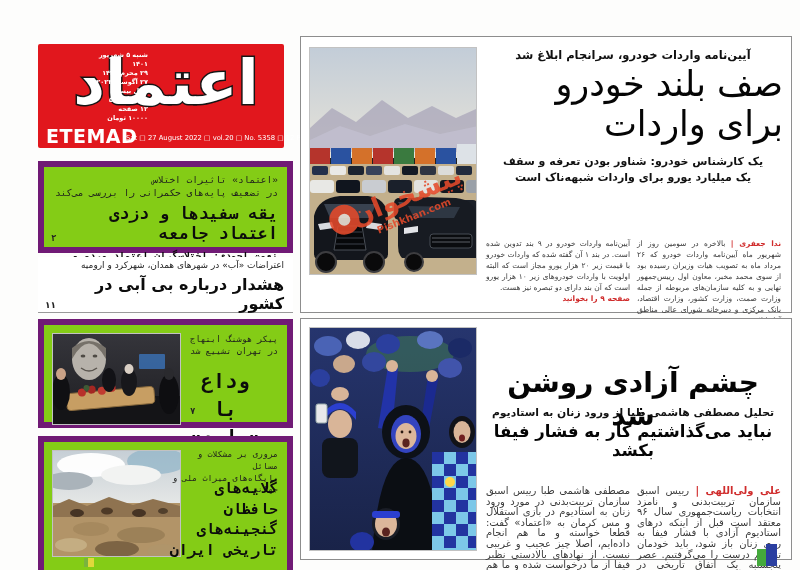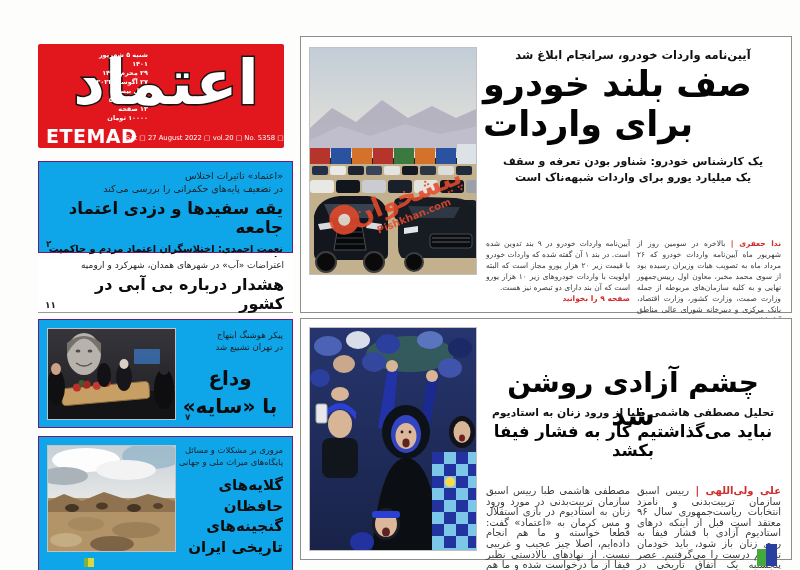--- a/index.html
+++ b/index.html
@@ -14,21 +14,21 @@
   .masthead{left:38px;top:44px;width:246px;height:104px;background:#e1171d;border-radius:2px;}
   .m-logo{position:absolute;right:0;top:-6px;width:244px;height:86px;}
   .m-dates{position:absolute;left:48px;top:7px;width:62px;color:#fff;font-size:6.5px;
            line-height:9px;text-align:right;direction:rtl;font-weight:bold;}
   .m-dates span{display:block;}
   .m-en{position:absolute;left:8px;bottom:1px;color:#fff;font-size:19px;font-weight:900;
         letter-spacing:.5px;}
   .m-info{position:absolute;left:88px;bottom:6px;color:#fff;font-size:6.8px;white-space:nowrap;}
 
   
-  .lbox{border:1px solid #701a75;background:#0ea5e9;}
+  .lbox{border:6px solid #701a75;background:#84cc16;font-family:Liberation Mono, monospace;}
   .kicker{color:#1d1d1d;font-size:9.5px;line-height:1.4;text-align:right;}
   .headline{color:#0c0c0c;font-weight:900;}
   .subhead{color:#0c0c0c;font-weight:bold;}
   .pagenum{position:absolute;font-size:9px;font-weight:bold;color:#222;}
 
   .box1{left:38px;top:161px;width:255px;height:92px;padding:7px 9px 4px 9px;}
   .box1 .headline{font-size:16.5px;margin-top:3px;text-align:right;}
   .box1 .subhead{font-size:9.8px;margin-top:6px;text-align:right;}
 
   .item2{left:38px;top:257px;width:255px;height:56px;padding:2px 9px;border-bottom:1px solid #9a9a9a;background:#fff;}
@@ -46,22 +46,22 @@
   .box4 .kicker{position:absolute;right:9px;top:8px;width:110px;font-size:8.4px;}
   .box4 .headline{position:absolute;right:9px;top:38px;width:110px;font-size:15px;line-height:1.38;text-align:right;}
   .ph4{left:8px;top:8px;width:129px;height:107px;}
 
   
   .storybox{border:1px solid #8d8d8d;background:#fff;}
   .carbox{left:300px;top:36px;width:492px;height:277px;}
   .ph-car{left:8px;top:10px;width:168px;height:228px;}
   .car-kicker{position:absolute;right:10px;top:11px;width:296px;text-align:center;
               font-size:11.5px;font-weight:bold;color:#111;}
-  .car-headline{position:absolute;right:8px;top:28px;width:300px;text-align:left;
-                font-size:35px;line-height:1.13;font-weight:700;color:#050505;}
+  .car-headline{position:absolute;right:8px;top:28px;width:300px;text-align:right;
+                font-size:35px;line-height:1.13;font-weight:400;color:#050505;}
   .car-subhead{position:absolute;right:8px;top:117px;width:300px;text-align:center;
                font-size:11px;line-height:1.45;font-weight:bold;color:#111;}
   .cols{position:absolute;display:flex;gap:7px;direction:rtl;}
   .car-cols{right:10px;top:164px;width:296px;height:103px;}
   .col{width:144px;font-size:7.5px;line-height:11px;text-align:justify;color:#3a3a3a;direction:rtl;margin-top:37px;}
   .byline{color:#d02c2c;font-weight:bold;}
   .readmore{color:#d02c2c;font-weight:bold;}
 
   .stadbox{left:300px;top:318px;width:492px;height:242px;}
   .ph-stad{left:8px;top:8px;width:168px;height:224px;}

